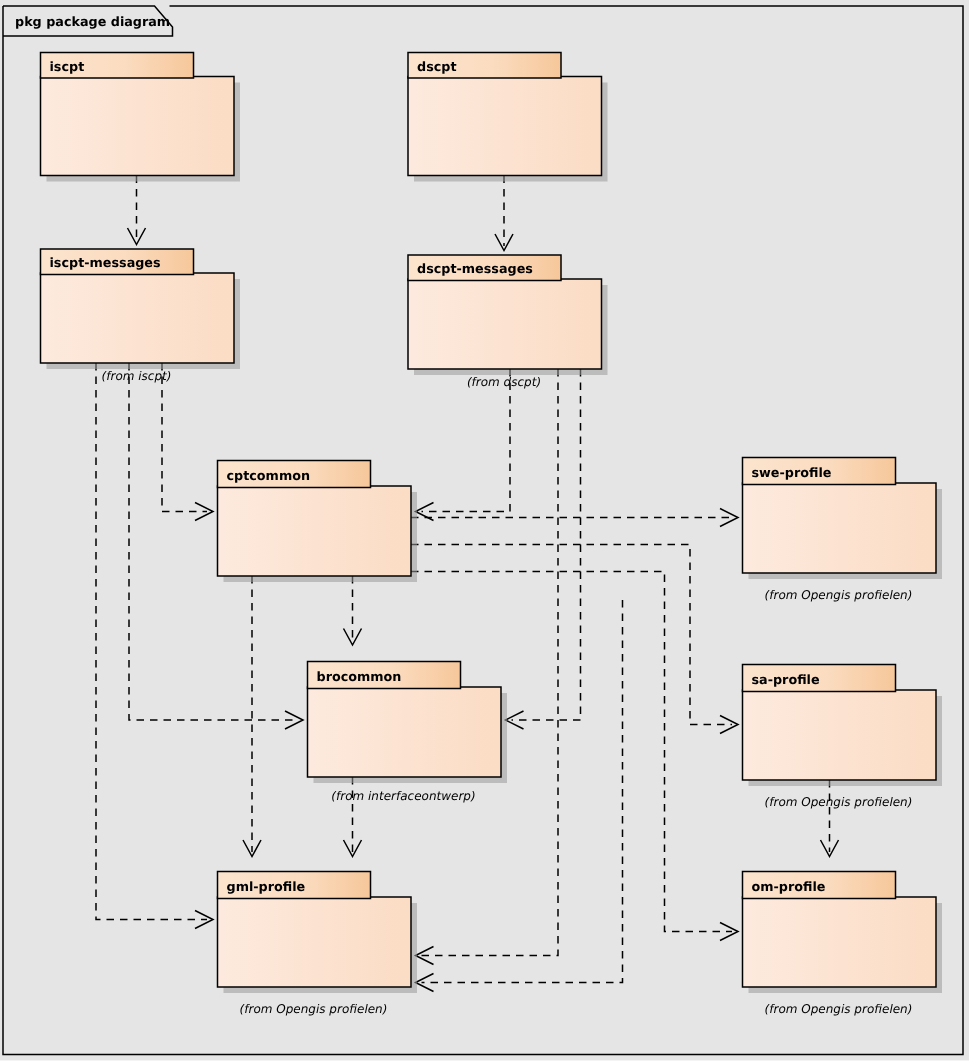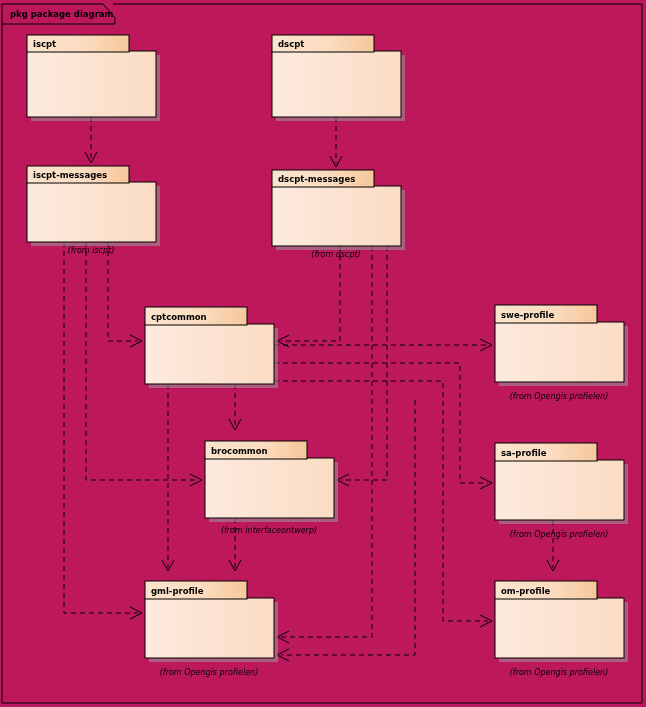--- a/index.html
+++ b/index.html
@@ -5,21 +5,21 @@
   html, body {
     margin: 0;
     padding: 0;
     background: #ffffff;
     font-family: "DejaVu Sans", sans-serif;
   }
   #canvas {
     position: relative;
     width: 646px;
     height: 707px;
-    background: #be185d;
+    background: #e5e5e5;
     overflow: hidden;
   }
   svg#diagram {
     position: absolute;
     left: 0;
     top: 0;
     width: 646px;
     height: 707px;
   }
   .pkg-name {

